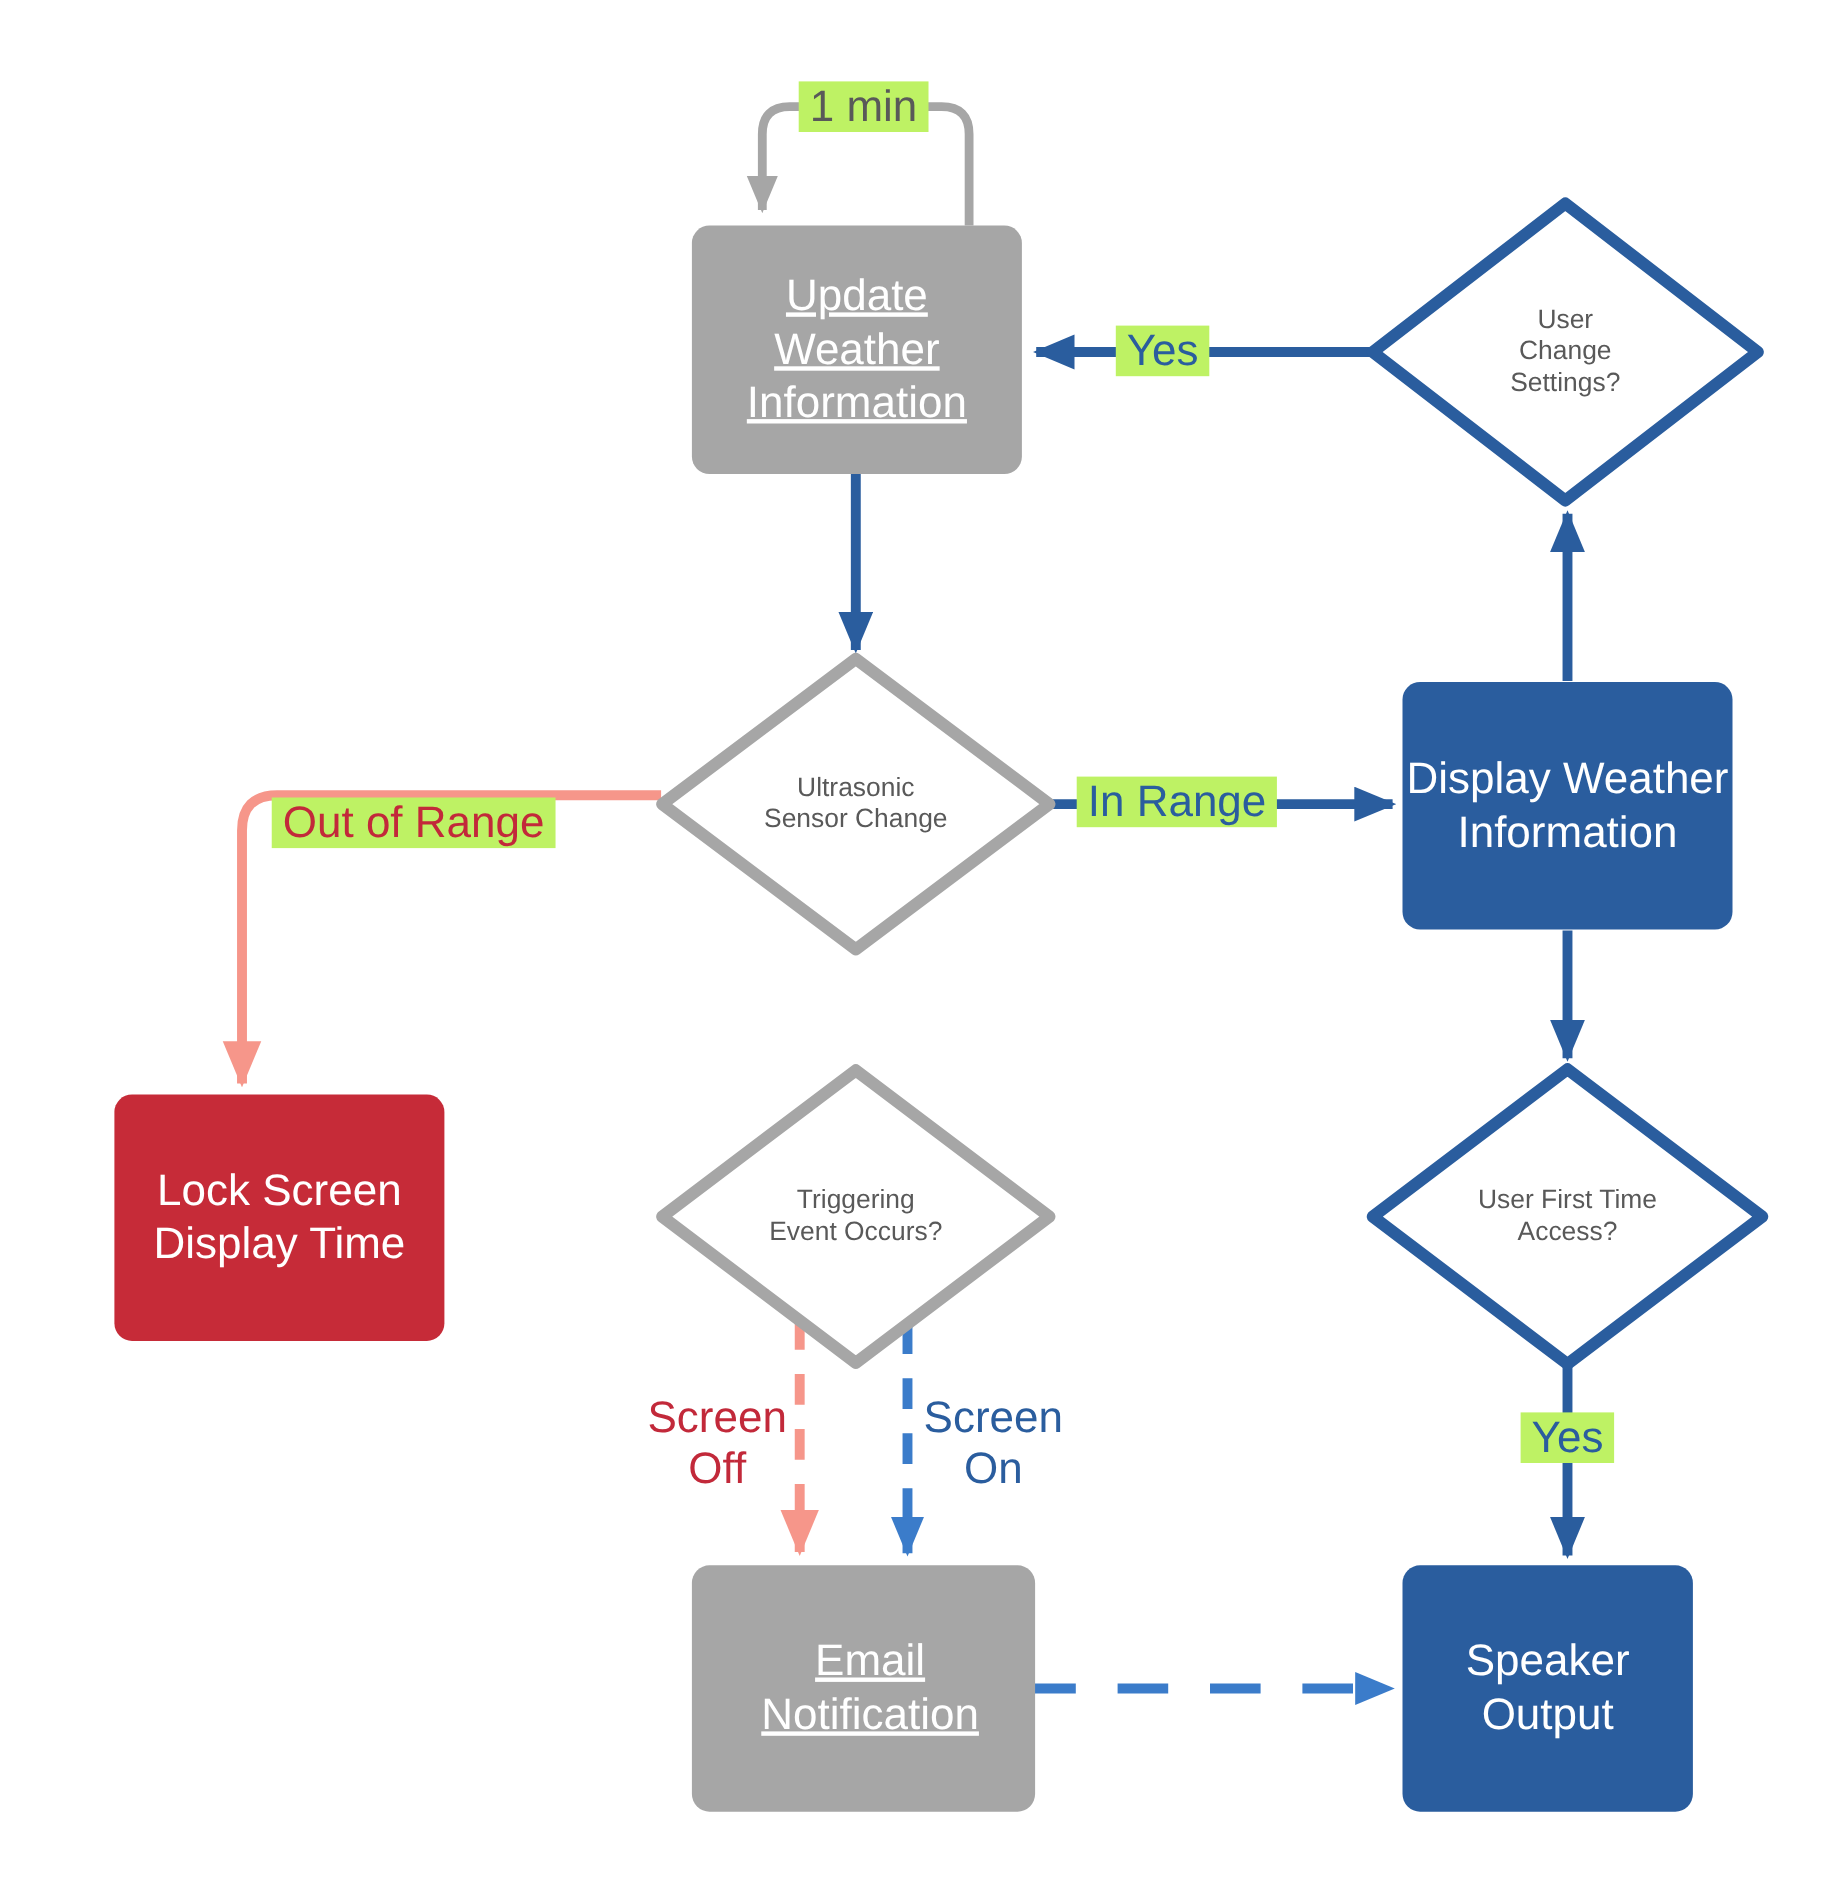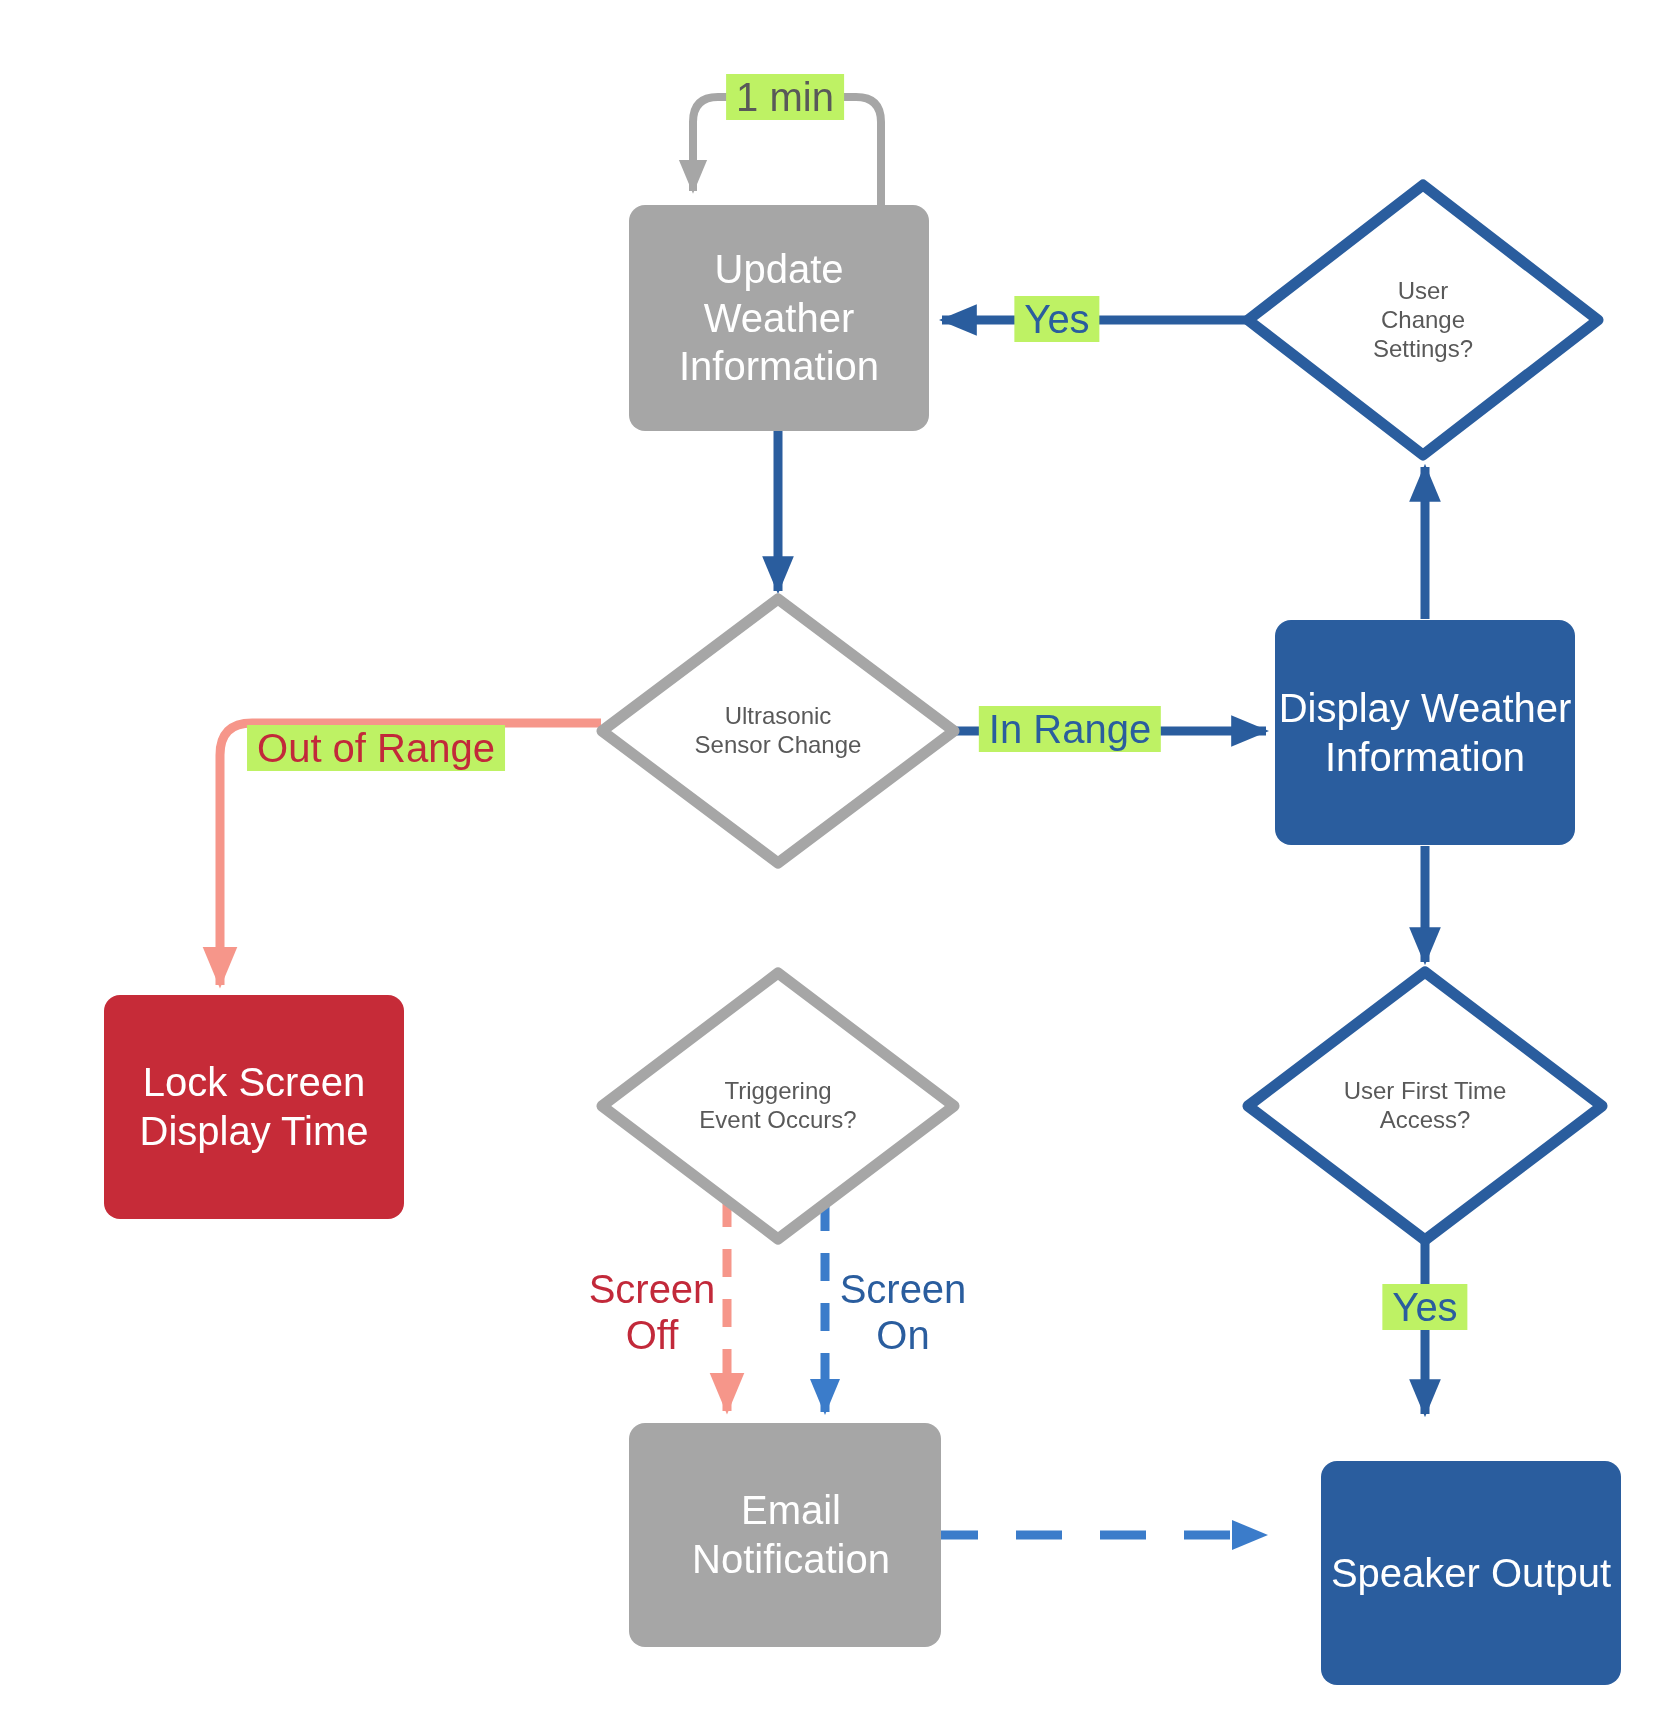--- a/index.html
+++ b/index.html
@@ -21,21 +21,21 @@
   .mk-blue{fill:var(--color-blue,#2a5d9e);}
   .mk-gray{fill:var(--color-gray,#a6a6a6);}
   .mk-salmon{fill:var(--color-salmon,#f6968a);}
   .mk-bright{fill:var(--color-bright_blue,#3b7cca);}
 
   .node{
     position:absolute;display:flex;align-items:center;justify-content:center;
     border-radius:16px;text-align:center;color:#ffffff;
     font-size:40px;line-height:1.22;white-space:pre-line;
   }
-  .node-gray{background:var(--color-gray,#a6a6a6);}
+  .node-gray{background:var(--color-gray,#a6a6a6);text-decoration:underline;}
   .node-blue{background:var(--color-blue,#2a5d9e);}
   .node-red{background:var(--color-red,#c62b38);margin-left:28px;}
 
   .dlabel{
     position:absolute;transform:translate(-50%,-50%);
     text-align:center;color:var(--color-text_gray,#595959);
     font-size:24px;line-height:1.2;white-space:pre-line;width:340px;
   }
   .elabel{
     position:absolute;transform:translate(-50%,-50%);
@@ -91,21 +91,21 @@
 
   <div class="node node-blue" style="left:1275px;top:620px;width:300px;height:225px;">Display Weather
 Information</div>
 
   <div class="node node-red" style="left:76px;top:995px;width:300px;height:224px;">Lock Screen
 Display Time</div>
 
   <div class="node node-gray" style="left:629px;top:1423px;width:300px;height:224px;padding-left:12px;">Email
 Notification</div>
 
-  <div class="node node-blue" style="left:1275px;top:1461px;width:300px;height:224px;margin-left:46px;">Speaker Output</div>
+  <div class="node node-blue" style="left:1275px;top:1423px;width:264px;height:224px;">Speaker Output</div>
 
   <div class="dlabel" style="left:778px;top:731px;">Ultrasonic
 Sensor Change</div>
 
   <div class="dlabel" style="left:1423px;top:320px;">User
 Change
 Settings?</div>
 
   <div class="dlabel" style="left:778px;top:1106px;">Triggering
 Event Occurs?</div>

